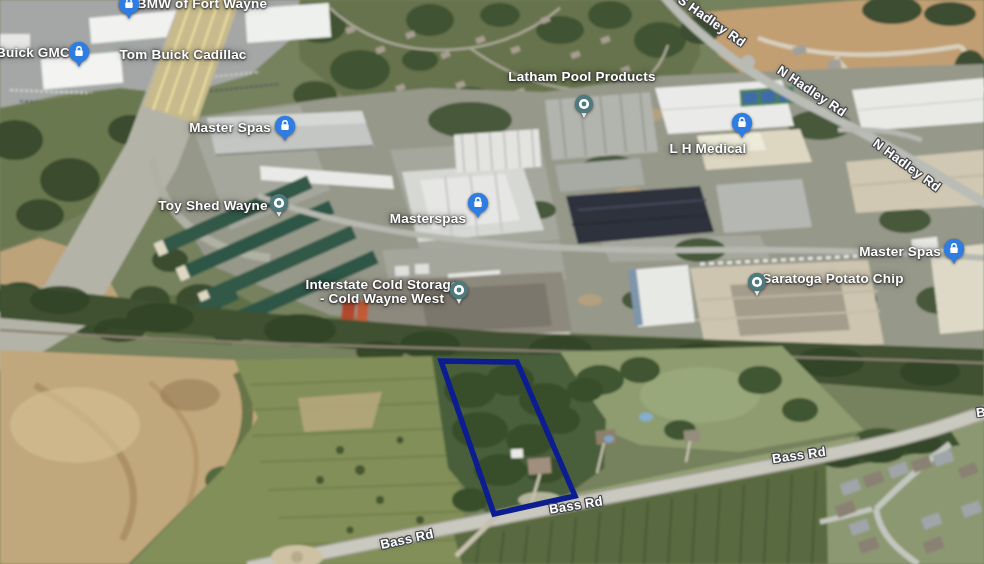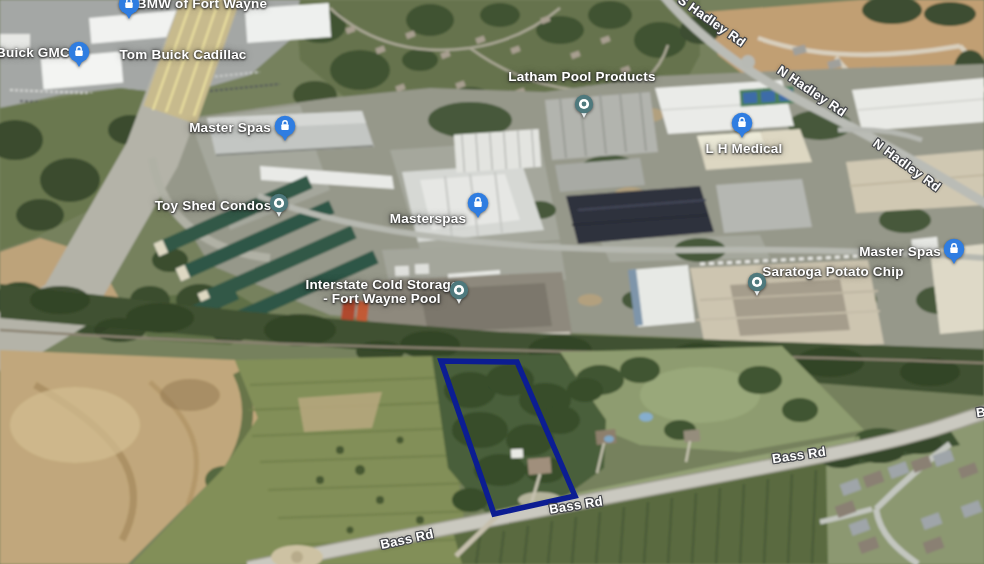--- a/index.html
+++ b/index.html
@@ -440,29 +440,29 @@
 
   <svg class="overlay" width="984" height="564" viewBox="0 0 984 564">
     <polygon fill="none" stroke-width="5.5" stroke-linejoin="miter" points="441,361 517,362 575,496 494,514" stroke="#0c1d92"></polygon>
   </svg>
 
   <div class="biz" style="left:202px;top:3px">BMW of Fort Wayne</div>
   <div class="biz" style="left:33px;top:52px">Buick GMC</div>
   <div class="biz" style="left:183px;top:54px">Tom Buick Cadillac</div>
   <div class="biz" style="left:230px;top:127px">Master Spas</div>
   <div class="biz" style="left:582px;top:76px">Latham Pool Products</div>
-  <div class="biz" style="left:744px;top:148px">L H Medical</div>
-  <div class="biz" style="left:213px;top:205px">Toy Shed Condos</div>
+  <div class="biz" style="left:708px;top:148px">L H Medical</div>
+  <div class="biz" style="left:213px;top:205px">Toy Shed Wayne</div>
   <div class="biz" style="left:428px;top:218px">Masterspas</div>
   <div class="biz two" style="left:382px;top:292px">
     <div>Interstate Cold Storage</div>
-    <div>- Fort Wayne Pool</div>
+    <div>- Cold Wayne West</div>
   </div>
   <div class="biz" style="left:900px;top:251px">Master Spas</div>
-  <div class="biz" style="left:833px;top:271px">Saratoga Potato Chip</div>
+  <div class="biz" style="left:833px;top:278px">Saratoga Potato Chip</div>
 
   <div class="road" style="left:712px;top:21px;--rot:35deg">S Hadley Rd</div>
   <div class="road" style="left:812px;top:91px;--rot:34deg">N Hadley Rd</div>
   <div class="road" style="left:907px;top:165px;--rot:36deg">N Hadley Rd</div>
   <div class="road" style="left:576px;top:505px;--rot:-9deg">Bass Rd</div>
   <div class="road" style="left:407px;top:539px;--rot:-12deg">Bass Rd</div>
   <div class="road" style="left:799px;top:455px;--rot:-8deg">Bass Rd</div>
   <div class="road" style="left:981px;top:412px;--rot:-8deg">B</div>
 
   <div class="pin" style="left:118px;top:-7px">

